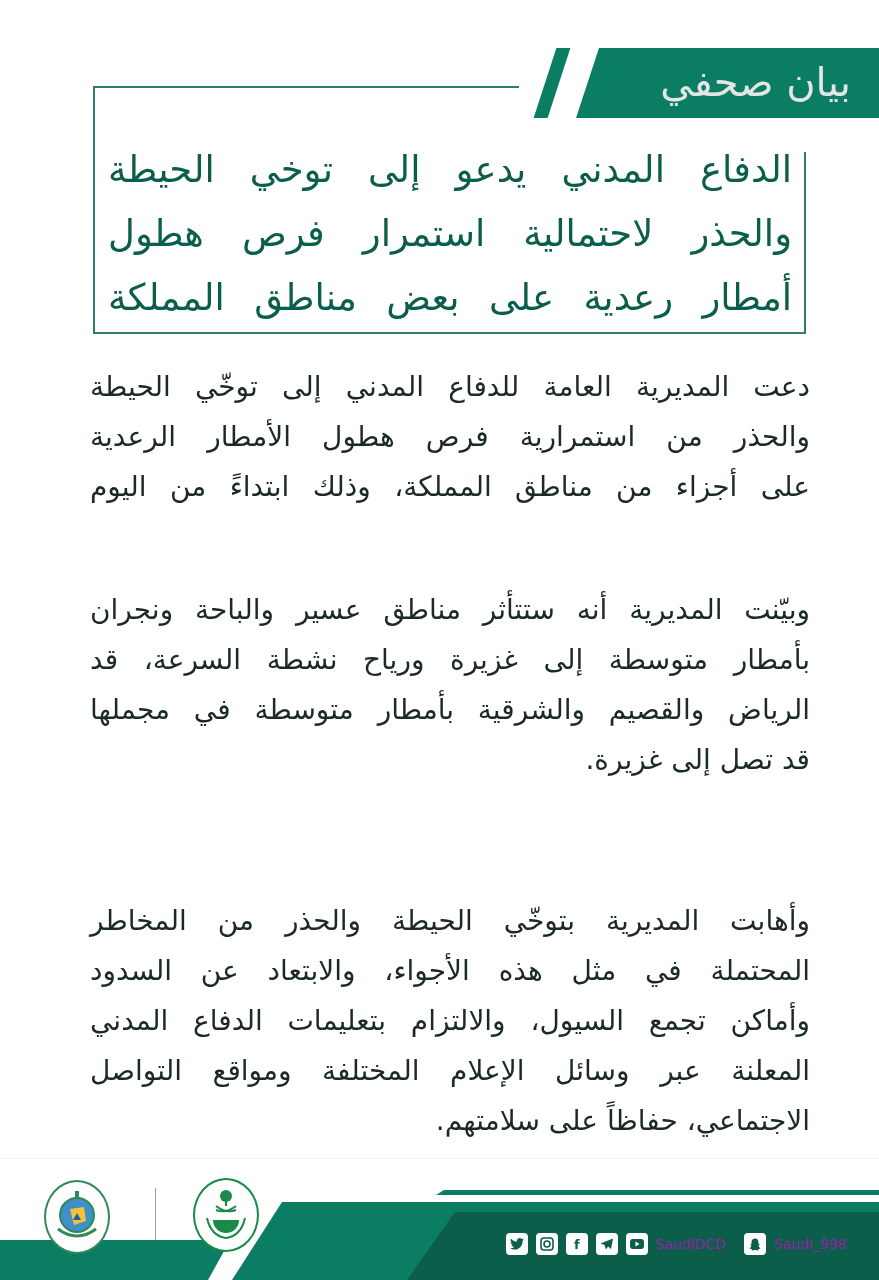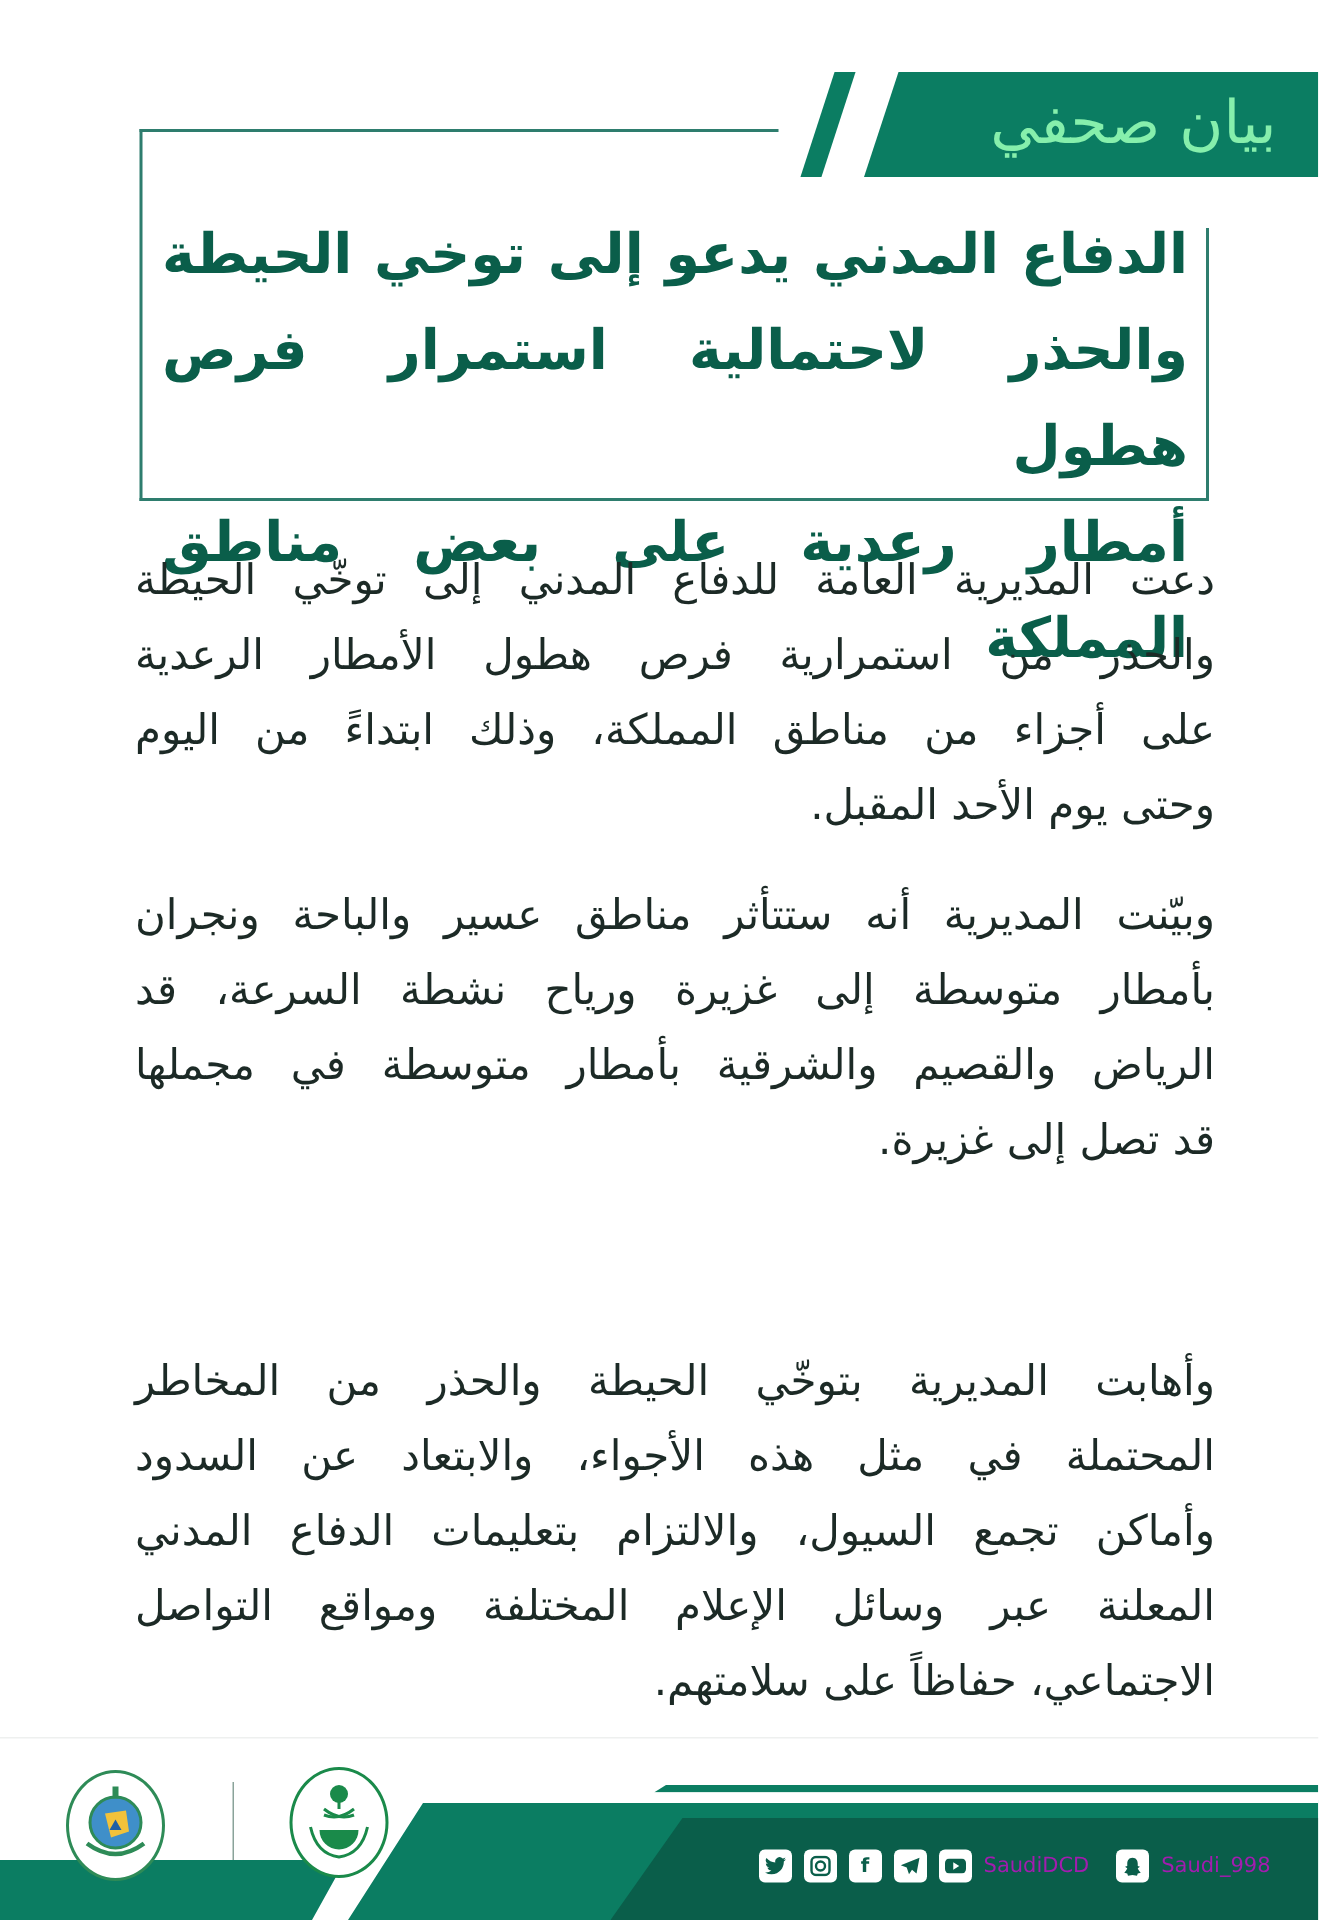--- a/index.html
+++ b/index.html
@@ -12,32 +12,32 @@
     position:absolute; left:545px; top:48px; width:14px; height:70px;
     background:#0b7d62; transform:skewX(-18deg);
   }
   .banner {
     position:absolute; left:576px; top:48px; width:303px; height:70px;
     background:#0b7d62;
     clip-path: polygon(23px 0, 100% 0, 100% 100%, 0 100%);
   }
   .banner-title {
     position:absolute; right:28px; top:6px;
-    color:#86efac; font-size:40px; line-height:56px; direction:rtl;
+    color:#e5e5e5; font-size:40px; line-height:56px; direction:rtl;
     font-family: "DejaVu Sans", sans-serif;
   }
   .box-top { position:absolute; left:93px; top:86px; width:426px; height:2px; background:#2e7d6e; }
   .box-left { position:absolute; left:93px; top:86px; width:2px; height:248px; background:#2e7d6e; }
   .box-bottom { position:absolute; left:93px; top:332px; width:713px; height:2px; background:#2e7d6e; }
   .box-right { position:absolute; left:804px; top:152px; width:2px; height:182px; background:#2e7d6e; }
 
   .headline {
     position:absolute; left:108px; top:138px; width:684px;
     direction:rtl; text-align:justify; text-align-last:justify;
-    color:#0a5e4a; font-weight:bold; font-size:37px; line-height:64px;
+    color:#0a5e4a; font-weight:normal; font-size:37px; line-height:64px;
     font-family: "DejaVu Sans", sans-serif;
   }
   .headline div { text-align:justify; text-align-last:justify; }
 
   .para {
     position:absolute; left:90px; width:720px;
     direction:rtl; color:#1c2a26;
     font-size:28px; line-height:50px;
     font-family: "DejaVu Sans", sans-serif;
   }
@@ -99,21 +99,20 @@
 <div class="headline">
   <div>الدفاع المدني يدعو إلى توخي الحيطة</div>
   <div>والحذر لاحتمالية استمرار فرص هطول</div>
   <div>أمطار رعدية على بعض مناطق المملكة</div>
 </div>
 
 <div class="para p1">
   <div>دعت المديرية العامة للدفاع المدني إلى توخّي الحيطة</div>
   <div>والحذر من استمرارية فرص هطول الأمطار الرعدية</div>
   <div>على أجزاء من مناطق المملكة، وذلك ابتداءً من اليوم</div>
-  <div class="last">وحتى يوم الأحد المقبل.</div>
 </div>
 
 <div class="para p2">
   <div>وبيّنت المديرية أنه ستتأثر مناطق عسير والباحة ونجران</div>
   <div>بأمطار متوسطة إلى غزيرة ورياح نشطة السرعة، قد</div>
   <div>الرياض والقصيم والشرقية بأمطار متوسطة في مجملها</div>
   <div class="last">قد تصل إلى غزيرة.</div>
 </div>
 
 <div class="para p3">

